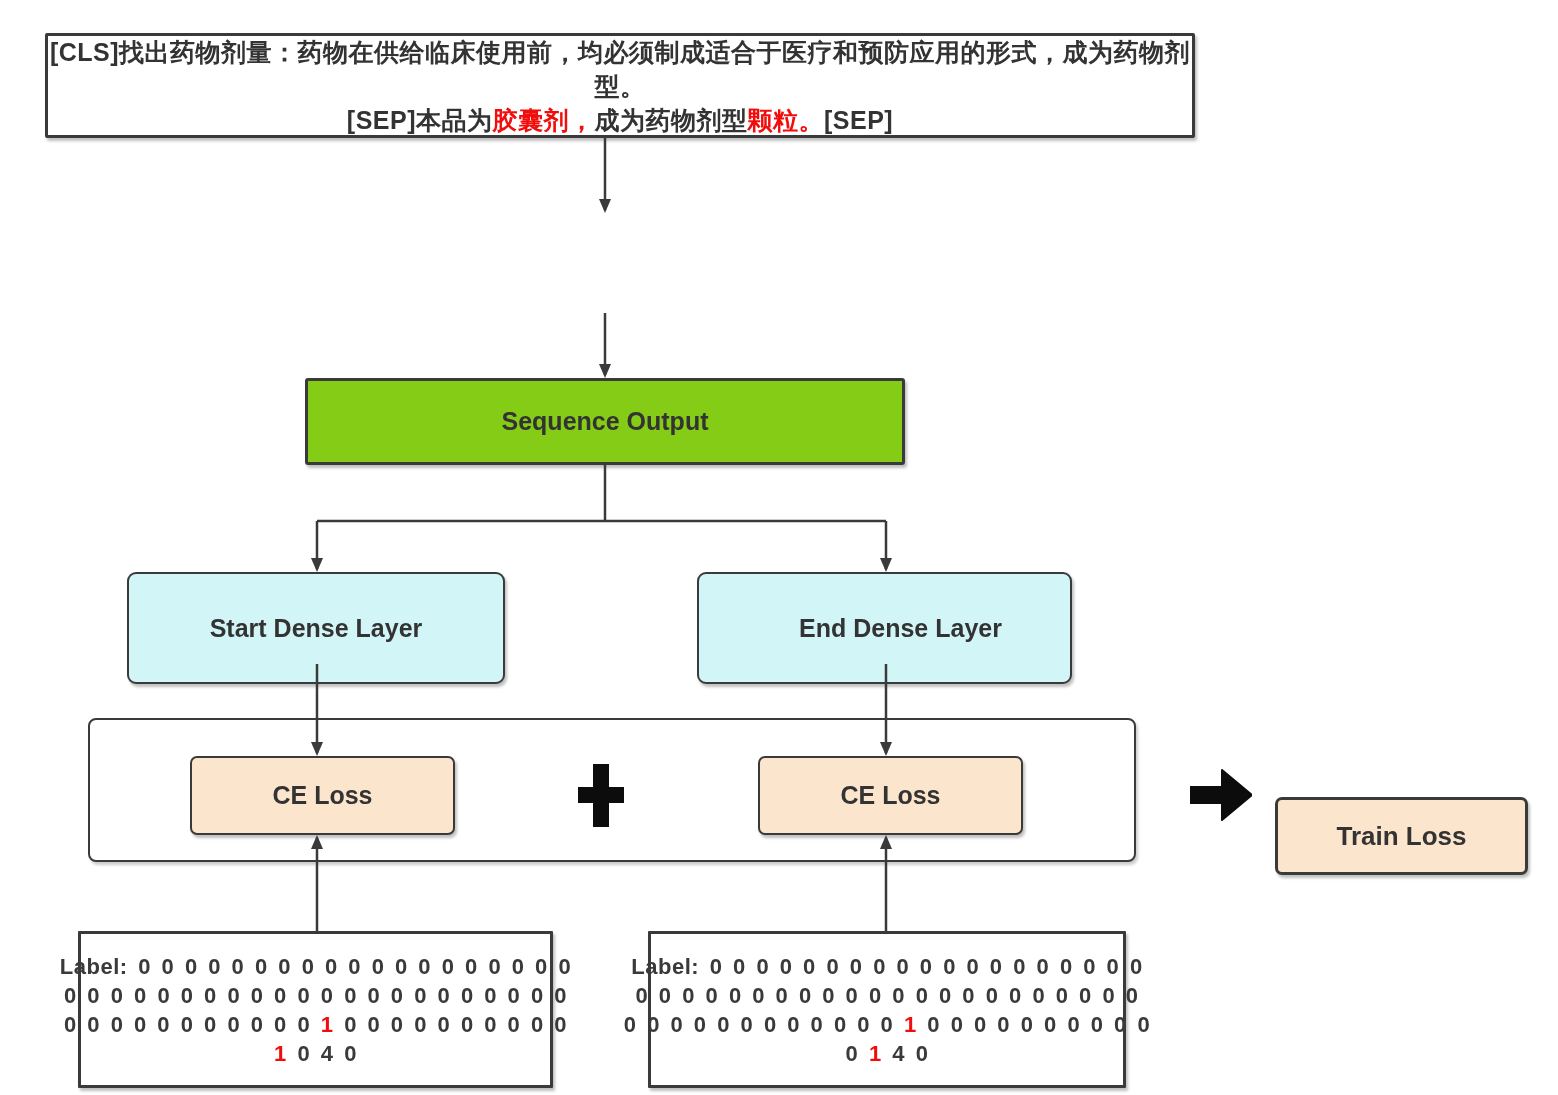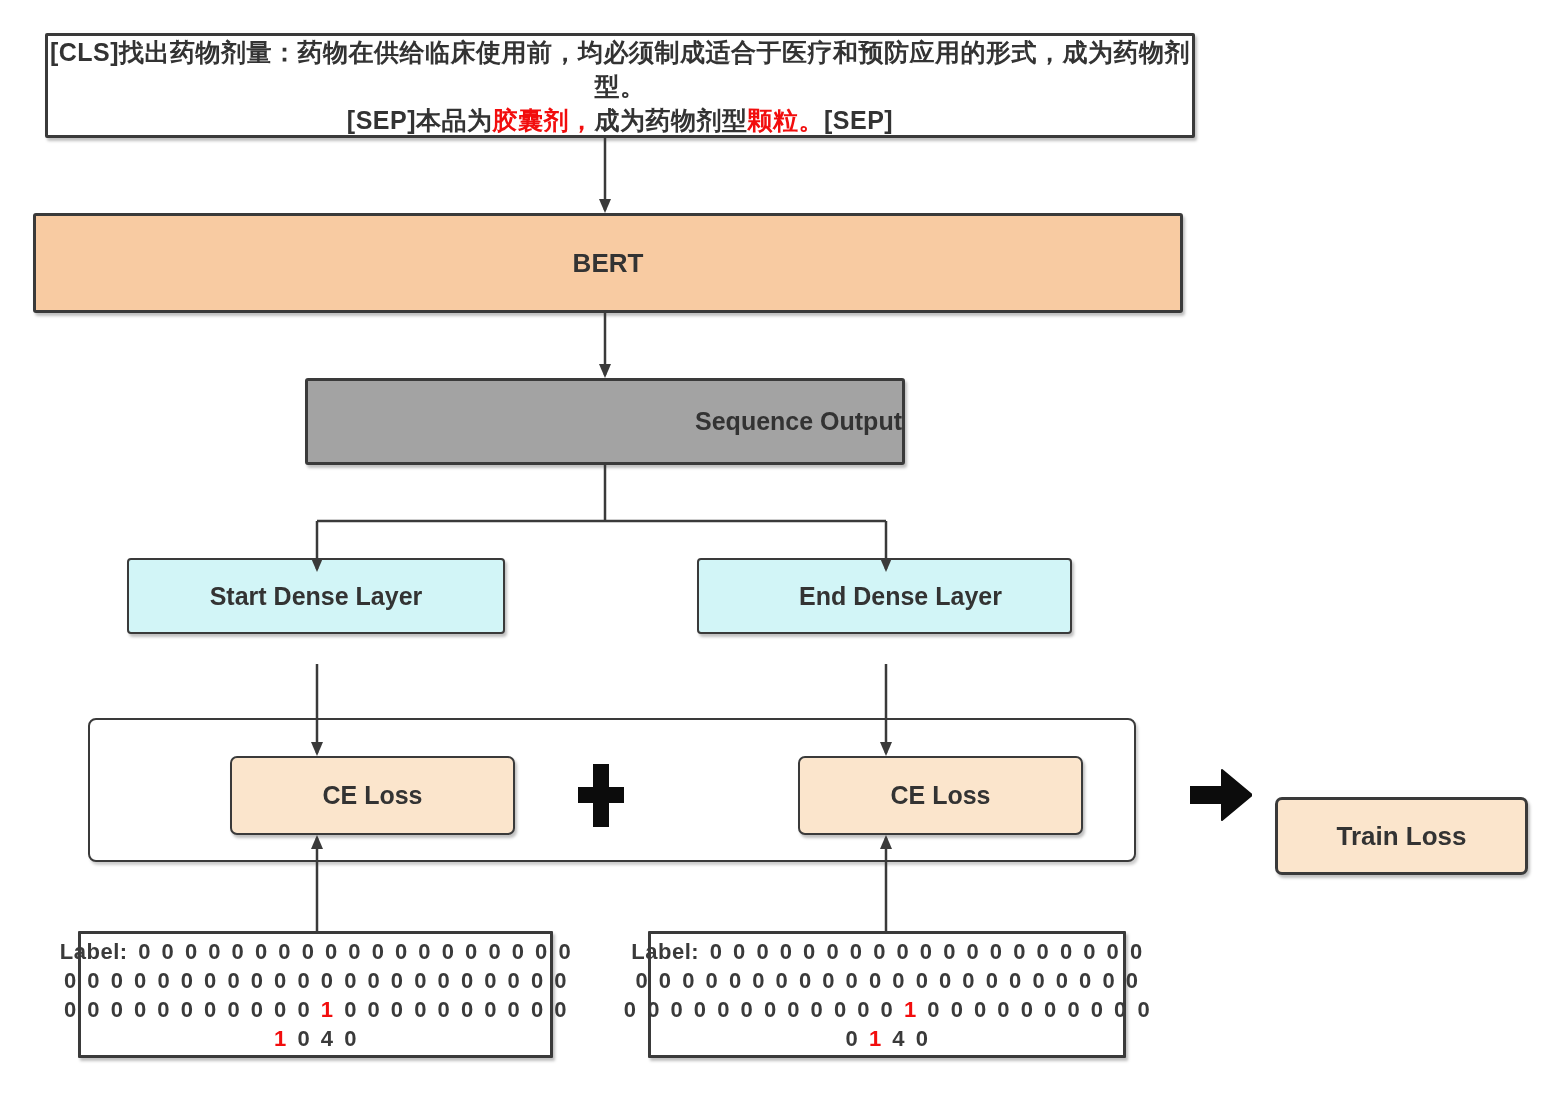--- a/index.html
+++ b/index.html
@@ -46,55 +46,54 @@
     border-radius: 3px;
     font-size: 26px;
   }
   .seq-box {
     left: 305px; top: 378px; width: 600px; height: 87px;
     background: #e1e1e1;
     border-radius: 3px;
     font-size: 25px;
   }
   .dense-box {
-    top: 558px; height: 76px;
+    top: 572px; height: 112px;
     background: #d2f5f7;
     border: 2.5px solid #3a3a3a;
-    border-radius: 4px;
+    border-radius: 9px;
     font-size: 25px;
   }
   .dense-start { left: 127px; width: 378px; }
   .dense-end   { left: 697px; width: 375px; padding-left: 32px; }
   .loss-container {
     left: 88px; top: 718px; width: 1048px; height: 144px;
     border: 2.5px solid #3a3a3a;
     border-radius: 8px;
     background: #ffffff;
     box-shadow: 2px 3px 3px rgba(0,0,0,0.2);
     z-index: 1;
   }
   .ce-box {
-    top: 756px; width: 285px; height: 79px;
+    top: 756px; width: 265px; height: 79px;
     background: #fbe5cc;
     border: 2.5px solid #3a3a3a;
     border-radius: 7px;
     font-size: 25px;
     z-index: 3;
-    margin-left: 40px;
   }
   .ce-left  { left: 190px; }
   .ce-right { left: 758px; }
   .train-box {
     left: 1275px; top: 753px; width: 253px; height: 78px;
     background: #fbe5cc;
     border-radius: 7px;
     font-size: 26px;
   }
   .label-box {
-    top: 931px; height: 127px;
+    top: 931px; height: 157px;
     border: 3px solid #3a3a3a;
     border-radius: 1px;
     background: #ffffff;
     flex-direction: column;
     justify-content: center;
     font-size: 22px;
     line-height: 29px;
     word-spacing: 4px;
     letter-spacing: 0.5px;
     color: #3a3a3a;
@@ -157,25 +156,22 @@
     <line x1="886" y1="664" x2="886" y2="753" marker-end="url(#ah)"></line>
     <line x1="317" y1="931" x2="317" y2="838" marker-end="url(#ah)"></line>
     <line x1="886" y1="931" x2="886" y2="838" marker-end="url(#ah)"></line>
   </svg>
 
   <div class="box input-box">
     <div class="input-line"><span>[CLS]找出药物剂量：药物在供给临床使用前，均必须制成适合于医疗和预防应用的形式，成为药物剂型。</span></div>
     <div class="input-line"><span>[SEP]本品为</span><span class="red">胶囊剂，</span><span>成为药物剂型</span><span class="red">颗粒。</span><span>[SEP]</span></div>
   </div>
 
-  <div class="box bert-box" style="background: rgb(248, 203, 162);">
-    <span>BERT</span>
-  </div>
-
-  <div class="box seq-box" style="background: #a3a3a3; justify-content: flex-end;">
+
+  <div class="box seq-box" style="background: #84cc16;">
     <span>Sequence Output</span>
   </div>
 
   <div class="box dense-box dense-start" style="background: rgb(210, 245, 247);">
     <span>Start Dense Layer</span>
   </div>
   <div class="box dense-box dense-end" style="background: rgb(210, 245, 247);">
     <span>End Dense Layer</span>
   </div>
 

